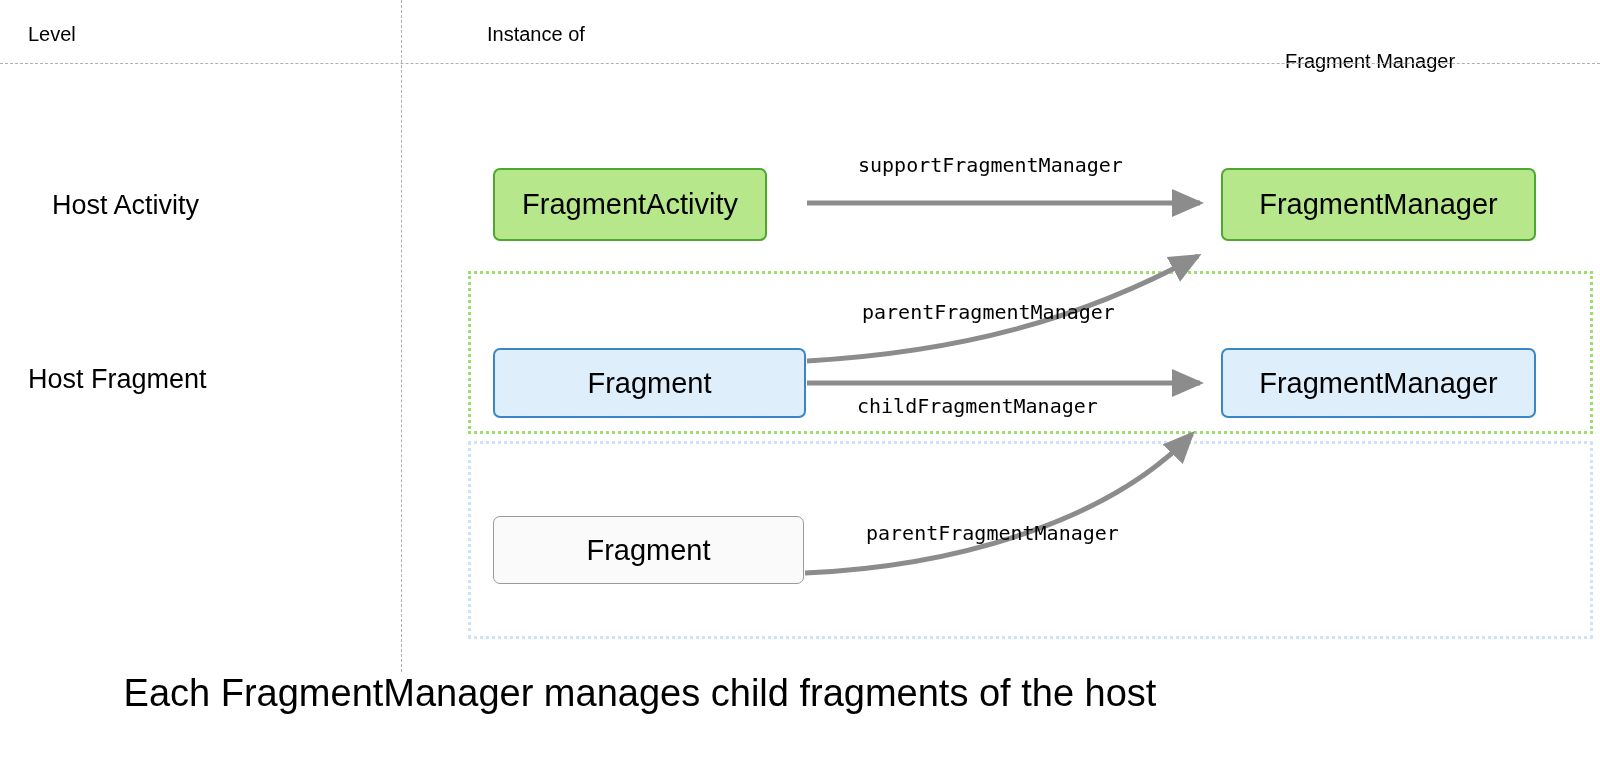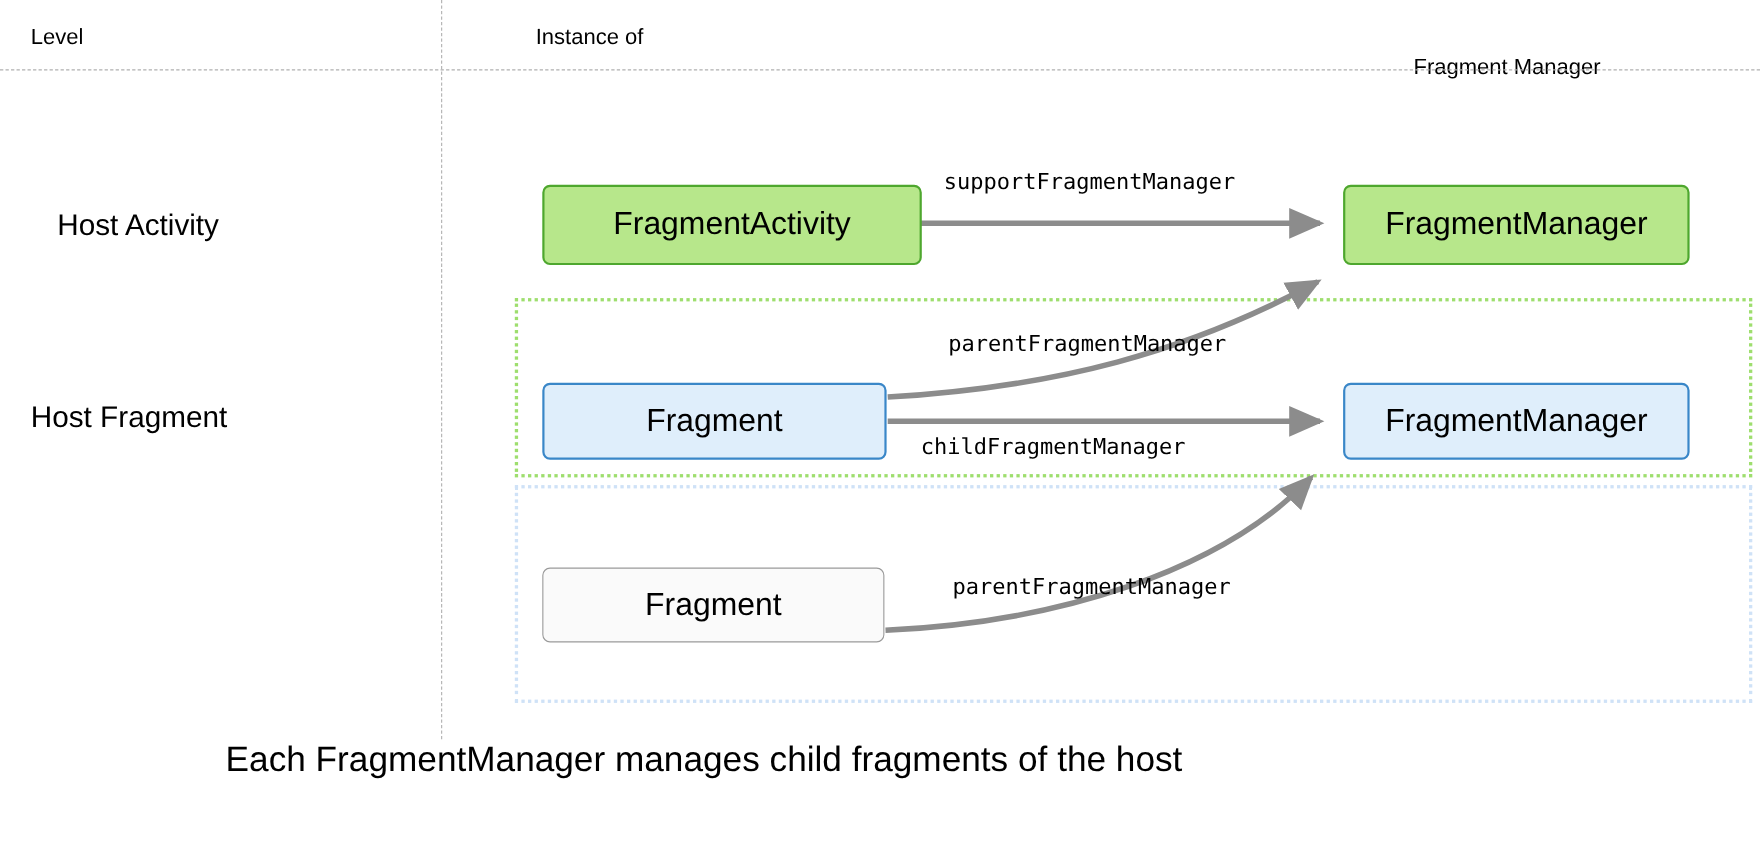--- a/index.html
+++ b/index.html
@@ -96,21 +96,21 @@
   }
   .node.blue {
     background: #dfeefb;
     border: 2px solid #3a87c8;
   }
   .node.plain {
     background: #fafafa;
     border: 1px solid #9a9a9a;
   }
 
-  #node-fragment-activity { left: 493px;  top: 168px; width: 345px; height: 73px; }
+  #node-fragment-activity { left: 493px;  top: 168px; width: 274px; height: 73px; }
   #node-fm-activity       { left: 1221px; top: 168px; width: 315px; height: 73px; }
   #node-fragment-host     { left: 493px;  top: 348px; width: 313px; height: 70px; }
   #node-fm-host           { left: 1221px; top: 348px; width: 315px; height: 70px; }
   #node-fragment-child    { left: 493px;  top: 516px; width: 311px; height: 68px; }
 
   
   #connectors {
     position: absolute;
     left: 0; top: 0;
     width: 1600px;
@@ -122,31 +122,31 @@
   .edge-label {
     position: absolute;
     font-family: "DejaVu Sans Mono", "Liberation Mono", monospace;
     font-size: 20px;
     color: #000000;
     white-space: nowrap;
     line-height: 1;
   }
   #lbl-support-fm { left: 858px; top: 155px; }
   #lbl-parent-fm-1{ left: 862px; top: 302px; }
-  #lbl-child-fm   { left: 837px; top: 396px; }
+  #lbl-child-fm   { left: 857px; top: 396px; }
   #lbl-parent-fm-2{ left: 866px; top: 523px; }
 
   
   #caption {
     position: absolute;
     left: 0;
     top: 672px;
     width: 1280px;
     text-align: center;
-    font-size: 32px;
+    font-size: 38px;
     color: #000000;
     white-space: nowrap;
   }
 </style>
 </head>
 <body>
 
 <div id="canvas">
 
   <div class="col-header" id="hdr-level">Level</div>

